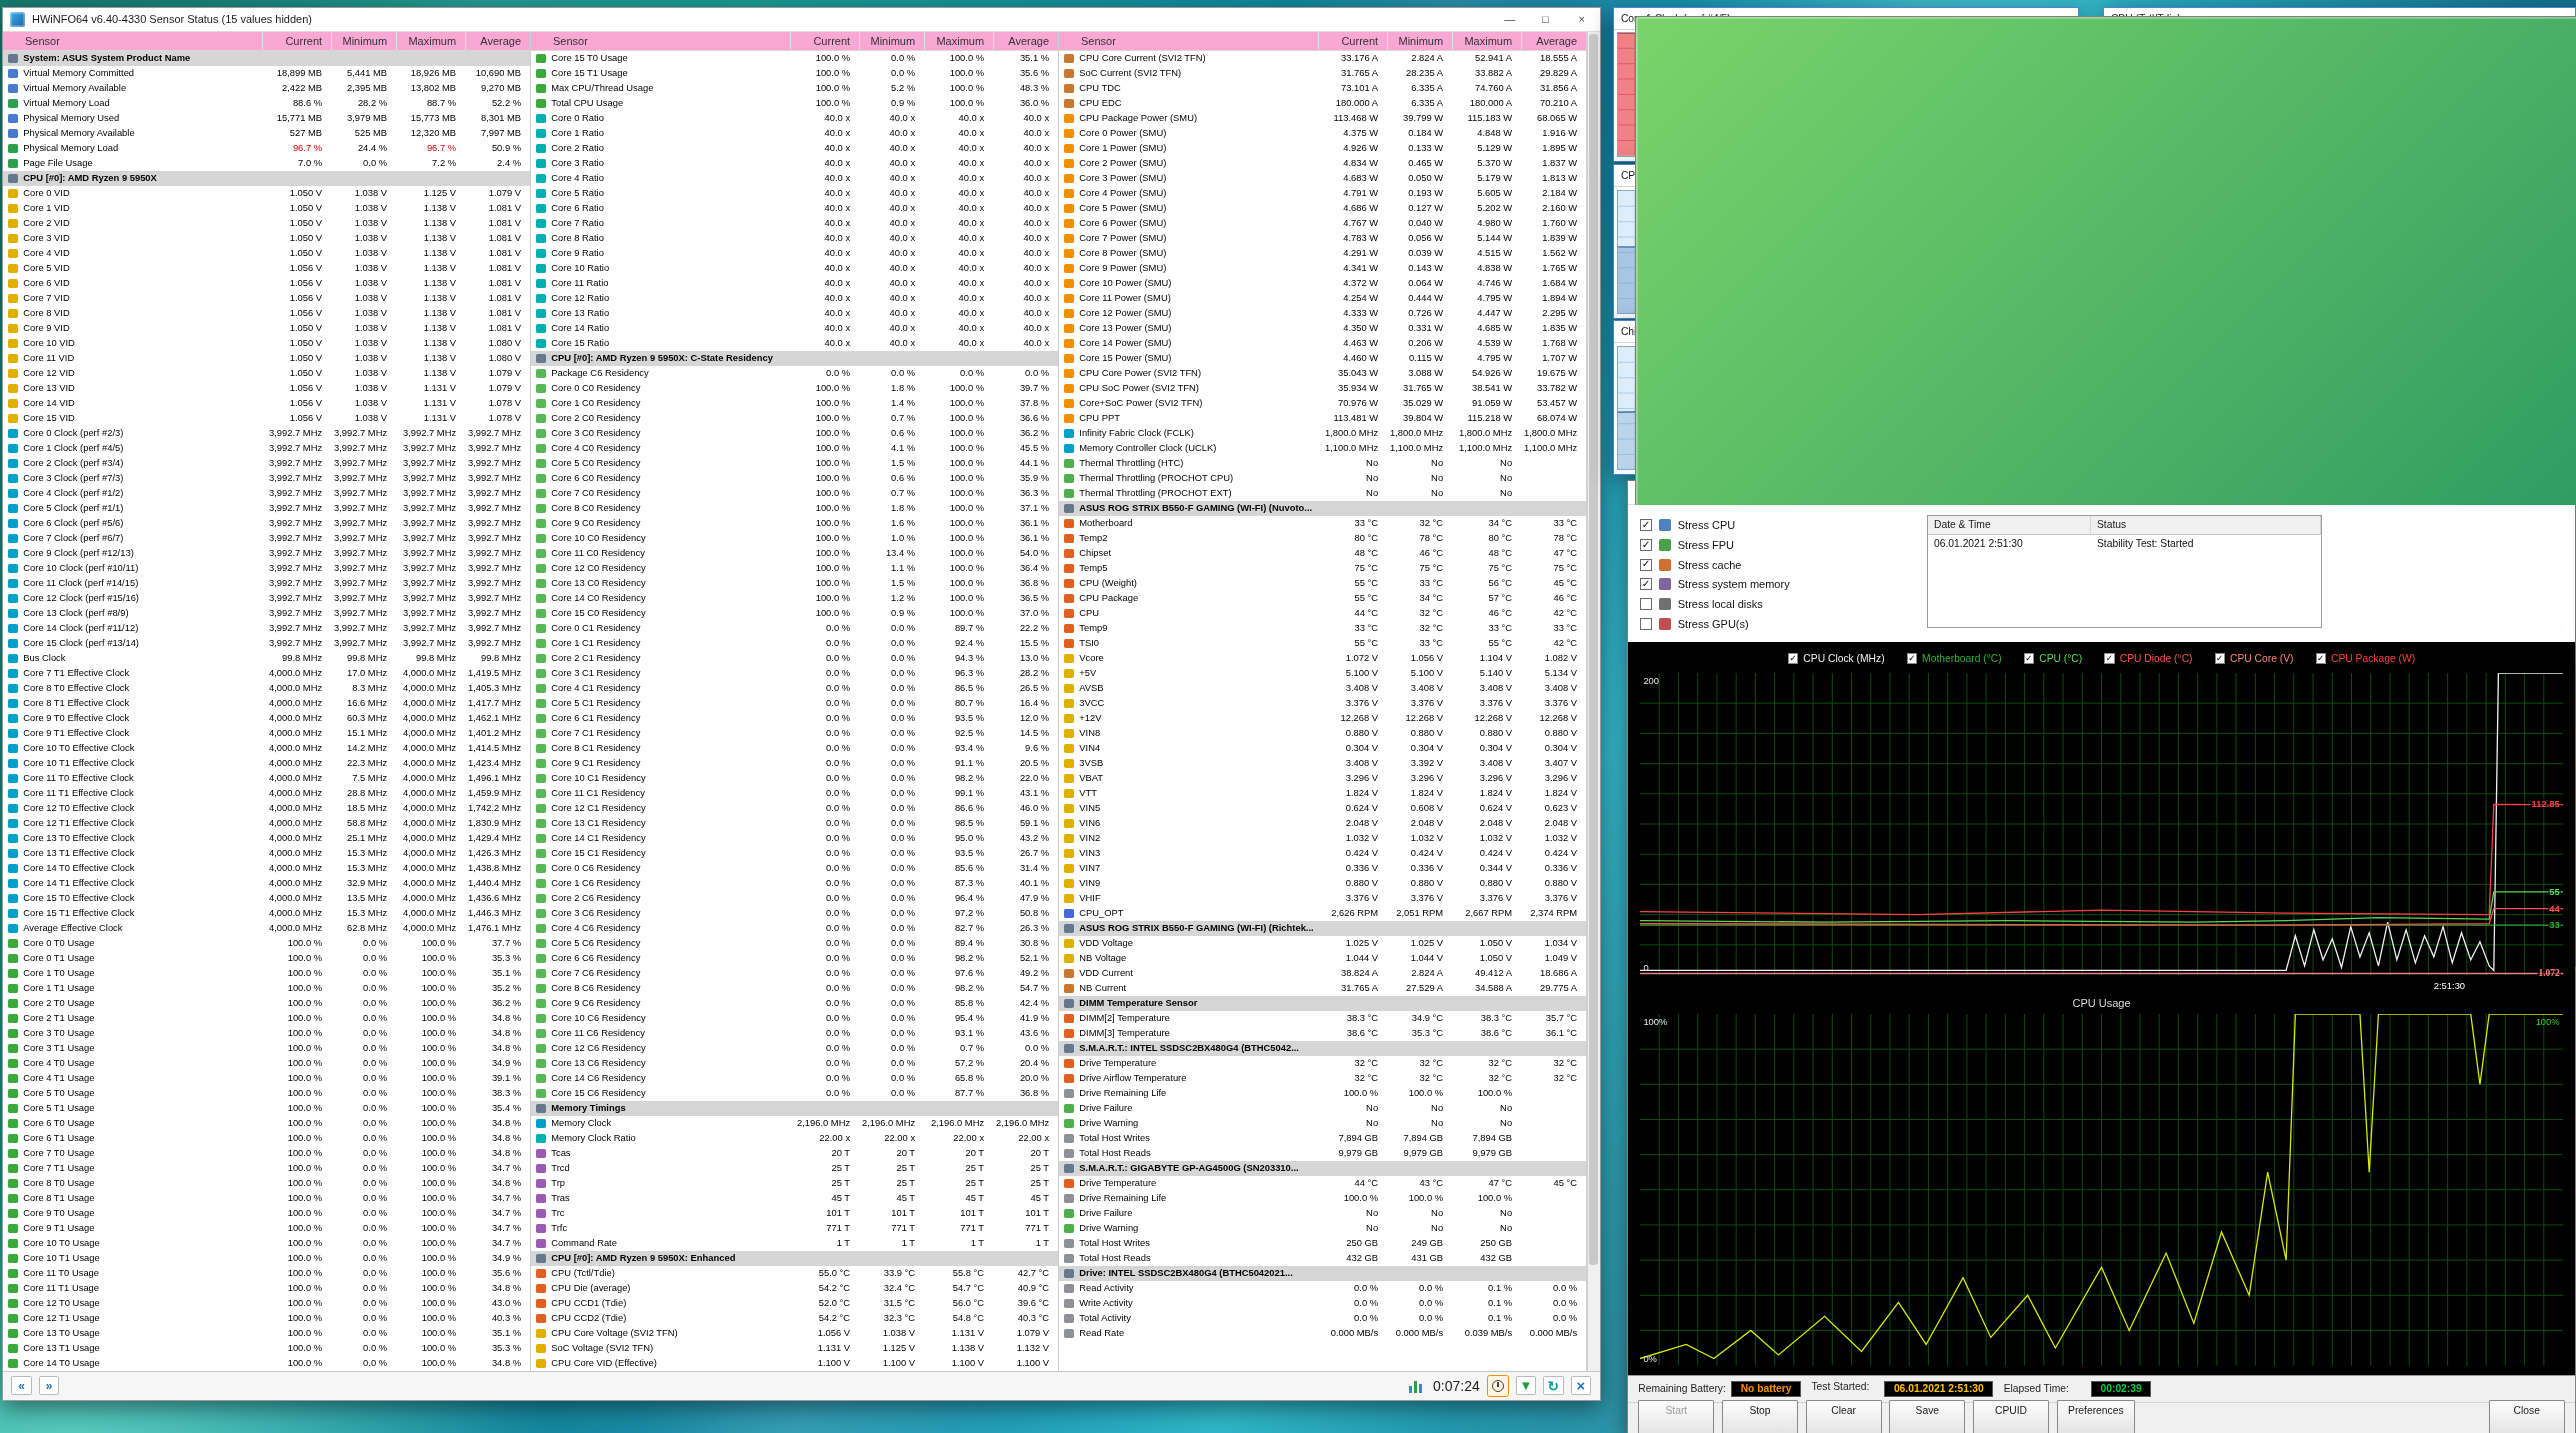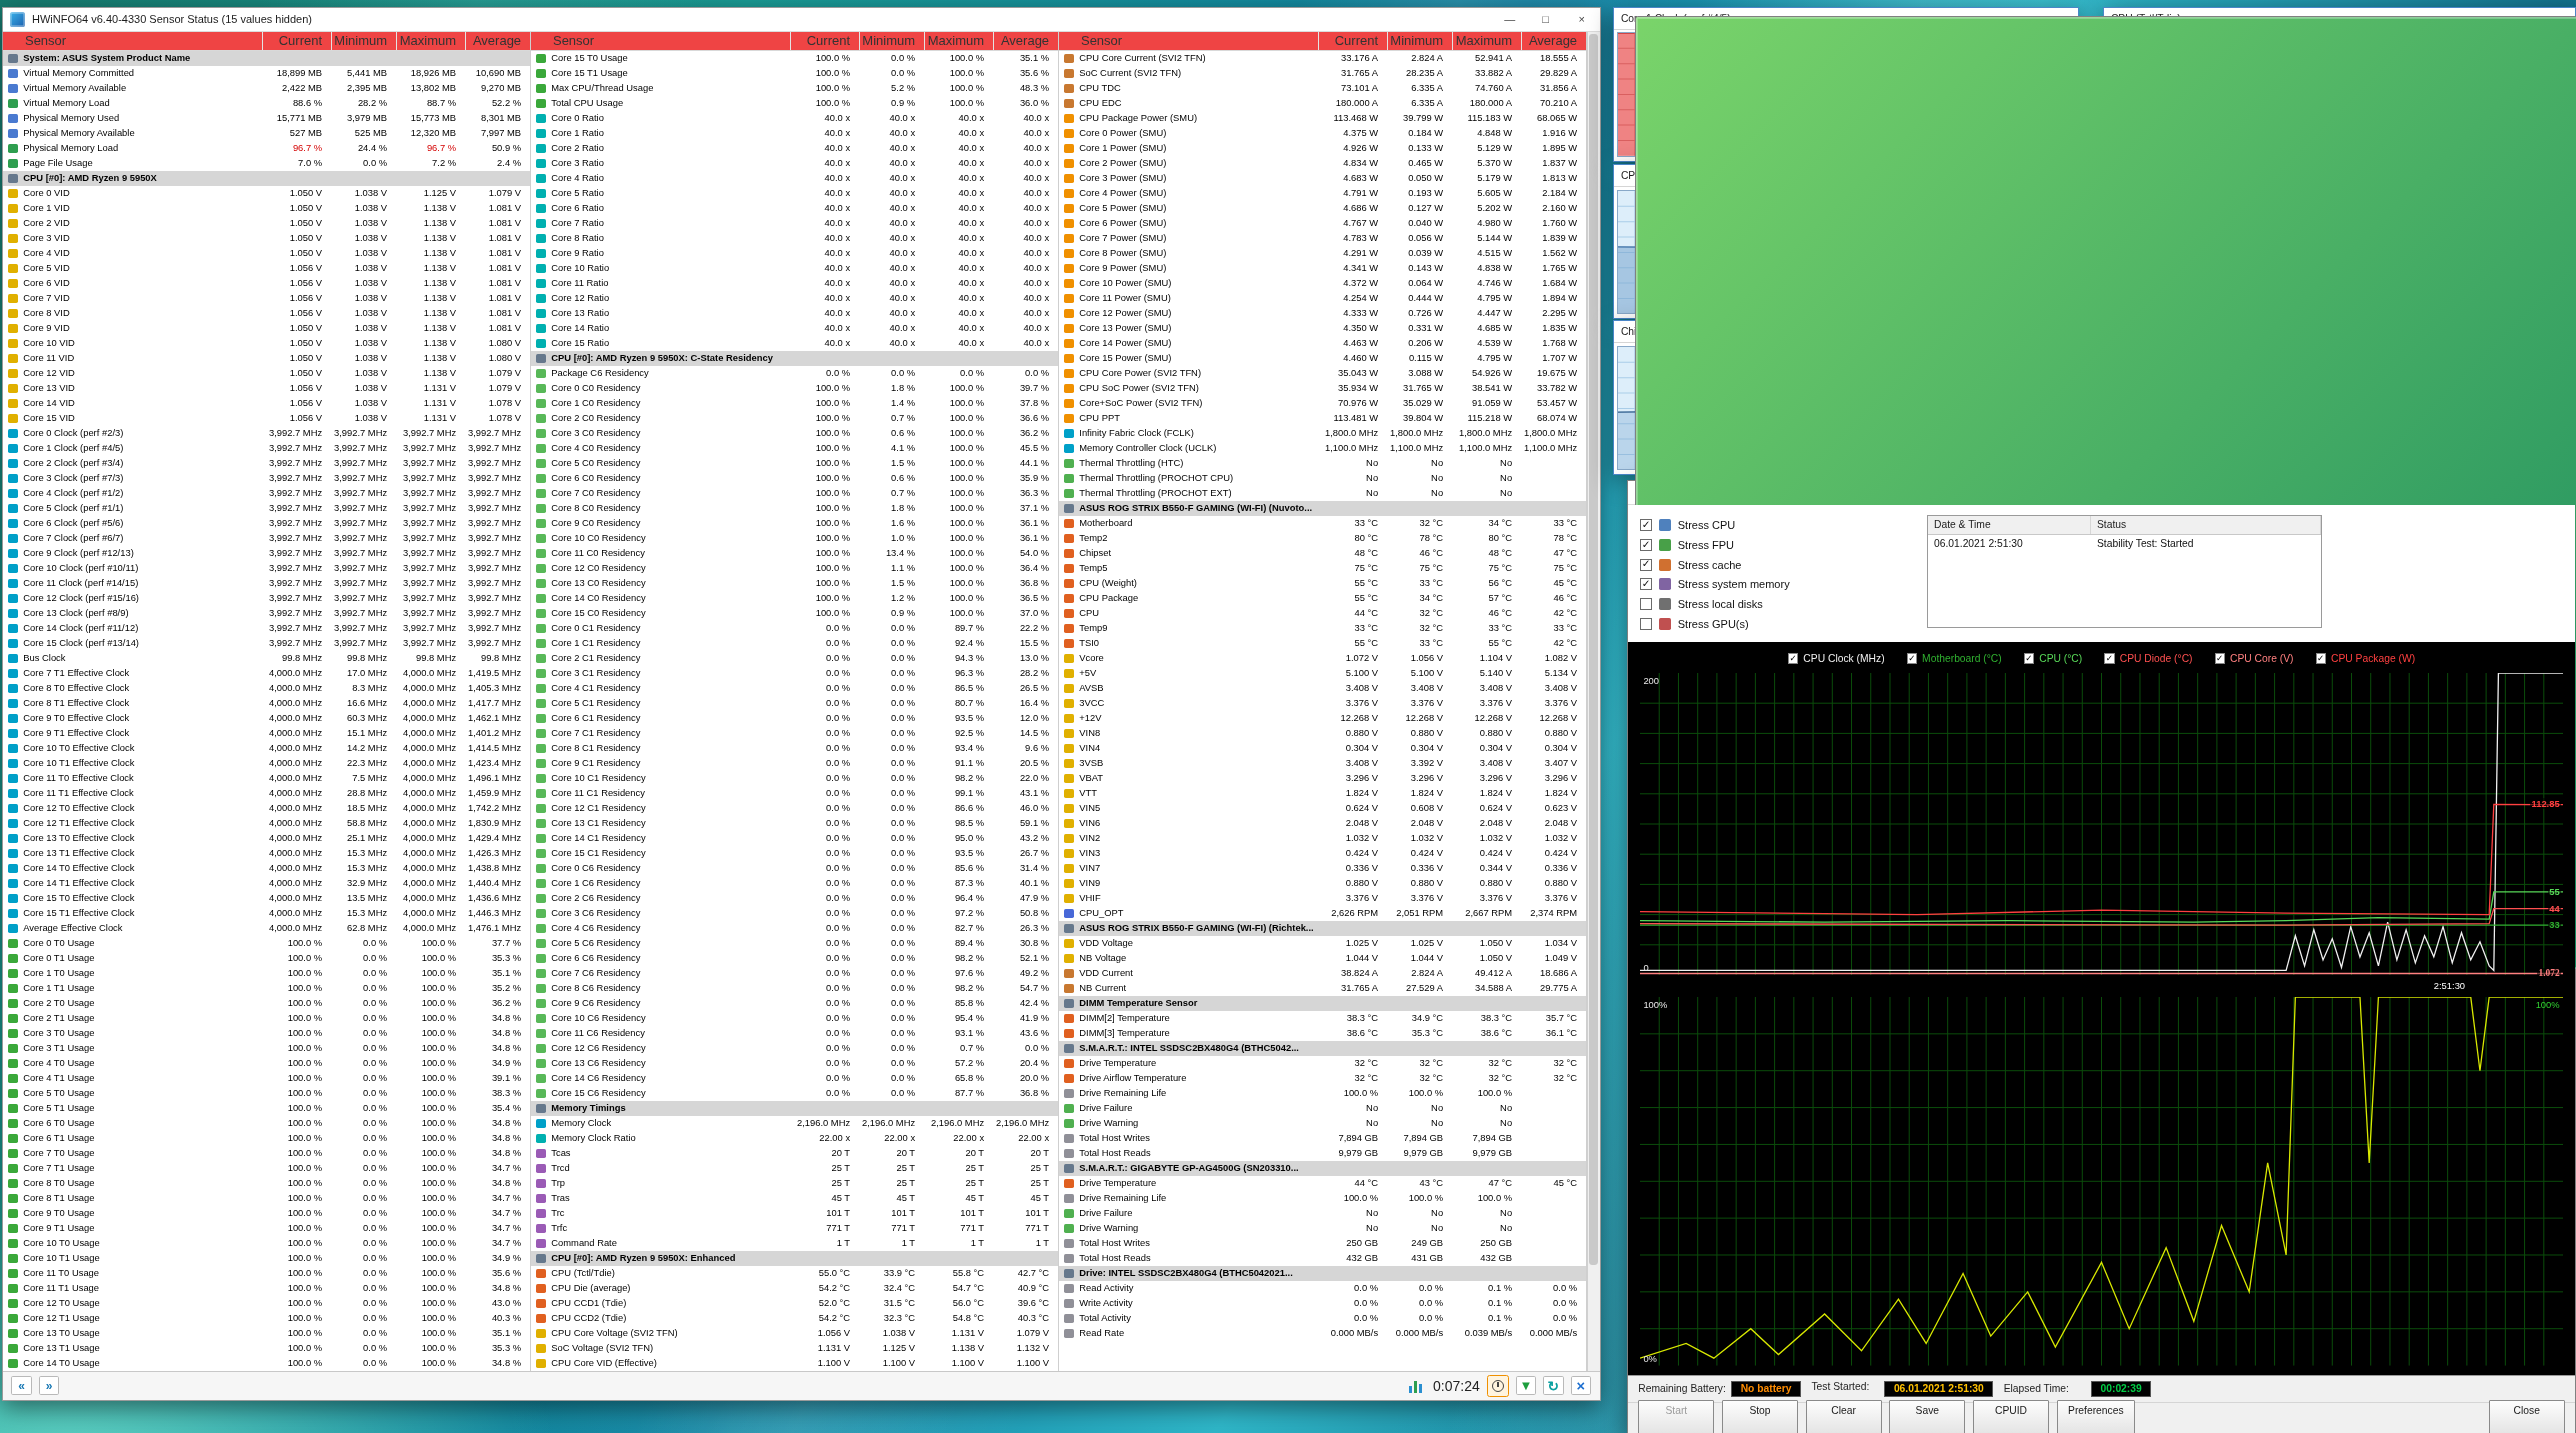--- a/index.html
+++ b/index.html
@@ -22,21 +22,21 @@
 .winbtns{margin-left:auto;display:flex;height:100%}
 .wbtn{width:36px;display:flex;align-items:center;justify-content:center;font-size:11px;color:#444}
 .appico{width:15.5px;height:15.5px;border-radius:2.6px;flex:0 0 auto}
 .appico.hw{background:linear-gradient(135deg,#39b2ea,#1b5fae);box-shadow:inset 0 0 0 1.7px rgba(255,255,255,.35)}
 .appico.aida{background:linear-gradient(135deg,#7ad46a,#188a60);box-shadow:inset 0 0 0 1.7px rgba(255,255,255,.35)}
 
 .hwinfo{left:1.7px;top:6.9px;width:1599px;height:1394px;display:flex;flex-direction:column}
 .panels{flex:1;display:flex;overflow:hidden;background:#fff}
 .panel{width:528px;border-right:0.9px solid #cfcfcf;display:flex;flex-direction:column;overflow:hidden}
 .panel:last-of-type{width:530px}
-.cols-header{display:grid;grid-template-columns:20.6px 1fr 69px 65px 69px 65px;height:19px;line-height:18px;background:#ef4444;border-bottom:0.9px solid #d9d9d9;font-size:13px;color:#333}
+.cols-header{display:grid;grid-template-columns:20.6px 1fr 69px 65px 69px 65px;height:19px;line-height:18px;background:#f9a8d4;border-bottom:0.9px solid #d9d9d9;font-size:11px;color:#333}
 .cols-header .ch{padding:0 8.6px 0 0;text-align:right;border-left:0.9px solid #e3e3e3;overflow:hidden}
 .cols-header .ch.first{text-align:left;border-left:none;padding-left:1.7px}
 .rows{flex:1;overflow:hidden}
 .srow{display:grid;grid-template-columns:20.6px 1fr 69px 65px 69px 65px;height:15px;line-height:14.6px;font-size:9.4px;color:#000;white-space:nowrap}
 .srow .rn{overflow:hidden;text-overflow:ellipsis}
 .srow .rv{text-align:right;padding-right:8.6px}
 .ricw{display:flex;align-items:center;justify-content:center}
 .ric{width:9.4px;height:9.4px;border-radius:1.7px;display:block;background:#9ab}
 .row-hdr{background:#d6d6d6;font-weight:bold;}
 .srow.hot .vc,.srow.hot .vx{color:#d40000}
@@ -3343,20 +3343,21 @@
         <span class="ylab bl">0</span>
         <div class="vlabels">
             <span class="vlabel" style="color: rgb(255, 64, 64); top: calc(43.5% - 6px);">112.85</span>
             <span class="vlabel" style="color: rgb(88, 216, 88); top: calc(72.5% - 6px);">55</span>
             <span class="vlabel" style="color: rgb(255, 80, 80); top: calc(78% - 6px);">44</span>
             <span class="vlabel" style="color: rgb(48, 176, 48); top: calc(83.5% - 6px);">33</span>
             <span class="vlabel" style="color: rgb(255, 128, 128); top: calc(99.5% - 6px); font-family: Liberation Serif, serif;">1.072</span>
           </div>
         <span class="xtick">2:51:30</span>
       </div>
+      <div class="usage-title">CPU Usage</div>
       <div class="chart2" style="background: rgb(0, 0, 0);">
         <svg viewBox="0 0 100 100" preserveAspectRatio="none">
             <g>
               <line x1="2.0833333333333335" x2="2.0833333333333335" y1="0" y2="100" stroke="#0b4d0b" stroke-width="1" vector-effect="non-scaling-stroke"></line>
               <line x1="4.166666666666667" x2="4.166666666666667" y1="0" y2="100" stroke="#0b4d0b" stroke-width="1" vector-effect="non-scaling-stroke"></line>
               <line x1="6.25" x2="6.25" y1="0" y2="100" stroke="#0b4d0b" stroke-width="1" vector-effect="non-scaling-stroke"></line>
               <line x1="8.333333333333334" x2="8.333333333333334" y1="0" y2="100" stroke="#0b4d0b" stroke-width="1" vector-effect="non-scaling-stroke"></line>
               <line x1="10.416666666666666" x2="10.416666666666666" y1="0" y2="100" stroke="#0b4d0b" stroke-width="1" vector-effect="non-scaling-stroke"></line>
               <line x1="12.5" x2="12.5" y1="0" y2="100" stroke="#0b4d0b" stroke-width="1" vector-effect="non-scaling-stroke"></line>
               <line x1="14.583333333333334" x2="14.583333333333334" y1="0" y2="100" stroke="#0b4d0b" stroke-width="1" vector-effect="non-scaling-stroke"></line>

